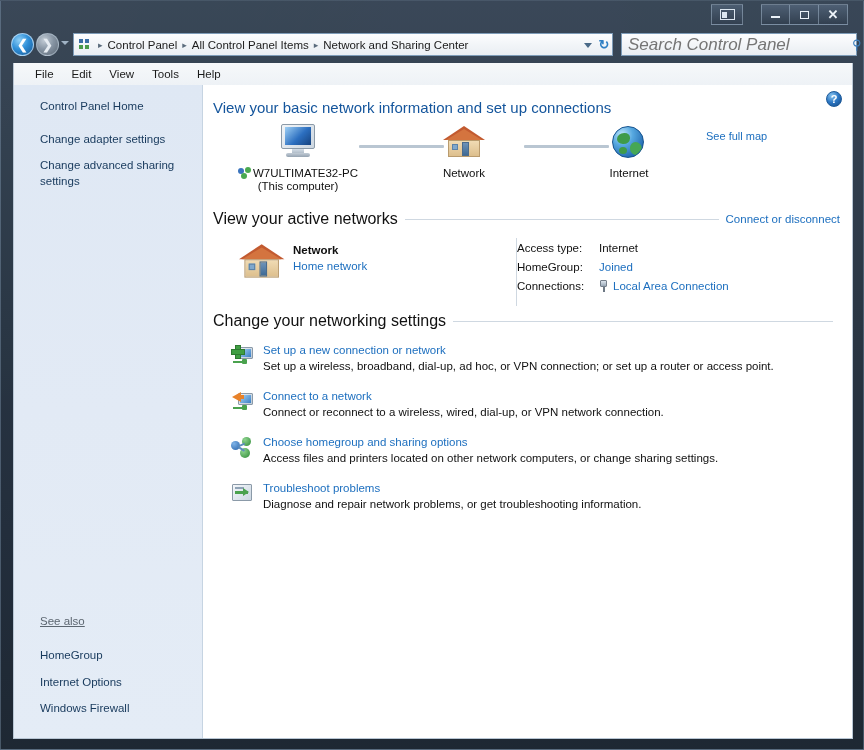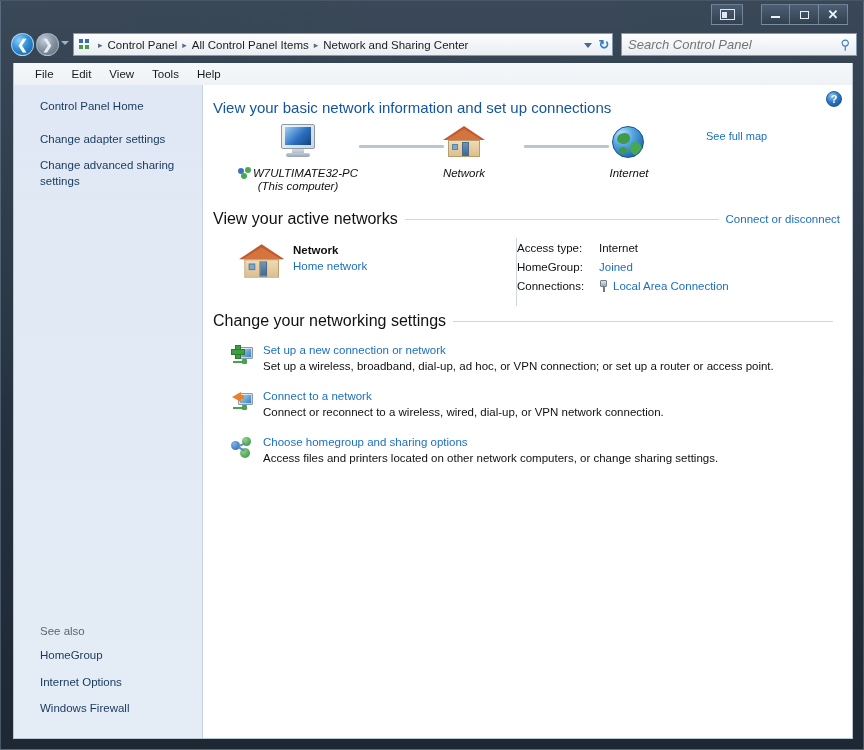--- a/index.html
+++ b/index.html
@@ -171,21 +171,21 @@
     width: 236px; height: 23px;
     background: linear-gradient(180deg, #fdfdfe 0%, #f1f4f7 60%, #e9edf2 100%);
     border: 1px solid #7e9cb8;
     display: flex; align-items: center;
     padding: 0 6px;
   }
   #search-input {
     flex: 1;
     border: none; outline: none; background: transparent;
     font-family: "Liberation Sans", sans-serif;
-    font-size: 13px;
+    font-size: 17px;
     font-style: italic;
     color: #8a8a8a;
   }
   #search-icon { color: #3d7ebc; font-size: 13px; }
 
   
   #menubar {
     position: absolute;
     left: 12px; top: 62px;
     width: 840px; height: 22px;
@@ -233,21 +233,22 @@
   }
   #side-home { margin-bottom: 18px; }
   #seealso {
     position: absolute;
     left: 26px; bottom: 22px;
     width: 160px;
   }
   #seealso-title {
     font-size: 11.5px;
     color: #5c6670;
-    margin-bottom: 11px;
+    margin-bottom: 21px;
+    text-decoration: underline;
   }
   #seealso .side-link { margin-bottom: 11px; }
   #seealso .side-link:last-child { margin-bottom: 0; }
 
   
   #main {
     flex: 1;
     position: relative;
     background: #ffffff;
     padding: 14px 0 0 8px;
@@ -274,21 +275,20 @@
   
   #netmap {
     position: relative;
     height: 82px;
     margin-bottom: 4px;
   }
   .map-node {
     position: absolute;
     text-align: center;
     width: 130px;
-    font-style: italic;
   }
   .map-label {
     font-size: 11.5px;
     color: #111111;
     line-height: 1.25;
     margin-top: 2px;
     white-space: nowrap;
   }
   .map-sub { font-size: 11.5px; color: #111111; }
   .map-line {
@@ -764,17 +764,29 @@
             <span class="ico-hg">
               <i></i><i></i><i></i><span></span><span></span>
             </span>
           </div>
           <div class="task-body">
             <div class="task-title">Choose homegroup and sharing options</div>
             <div class="task-desc">Access files and printers located on other network computers, or change sharing settings.</div>
           </div>
         </div>
 
+        <div class="task">
+          <div class="task-ico">
+            <span class="ico-ts">
+              <span class="frame"></span><span class="bar"></span>
+              <span class="grn"></span><span class="grn2"></span>
+            </span>
+          </div>
+          <div class="task-body">
+            <div class="task-title">Troubleshoot problems</div>
+            <div class="task-desc">Diagnose and repair network problems, or get troubleshooting information.</div>
+          </div>
+        </div>
 
       </div>
     </div>
   </div>
 </div>
 
 </body></html>

